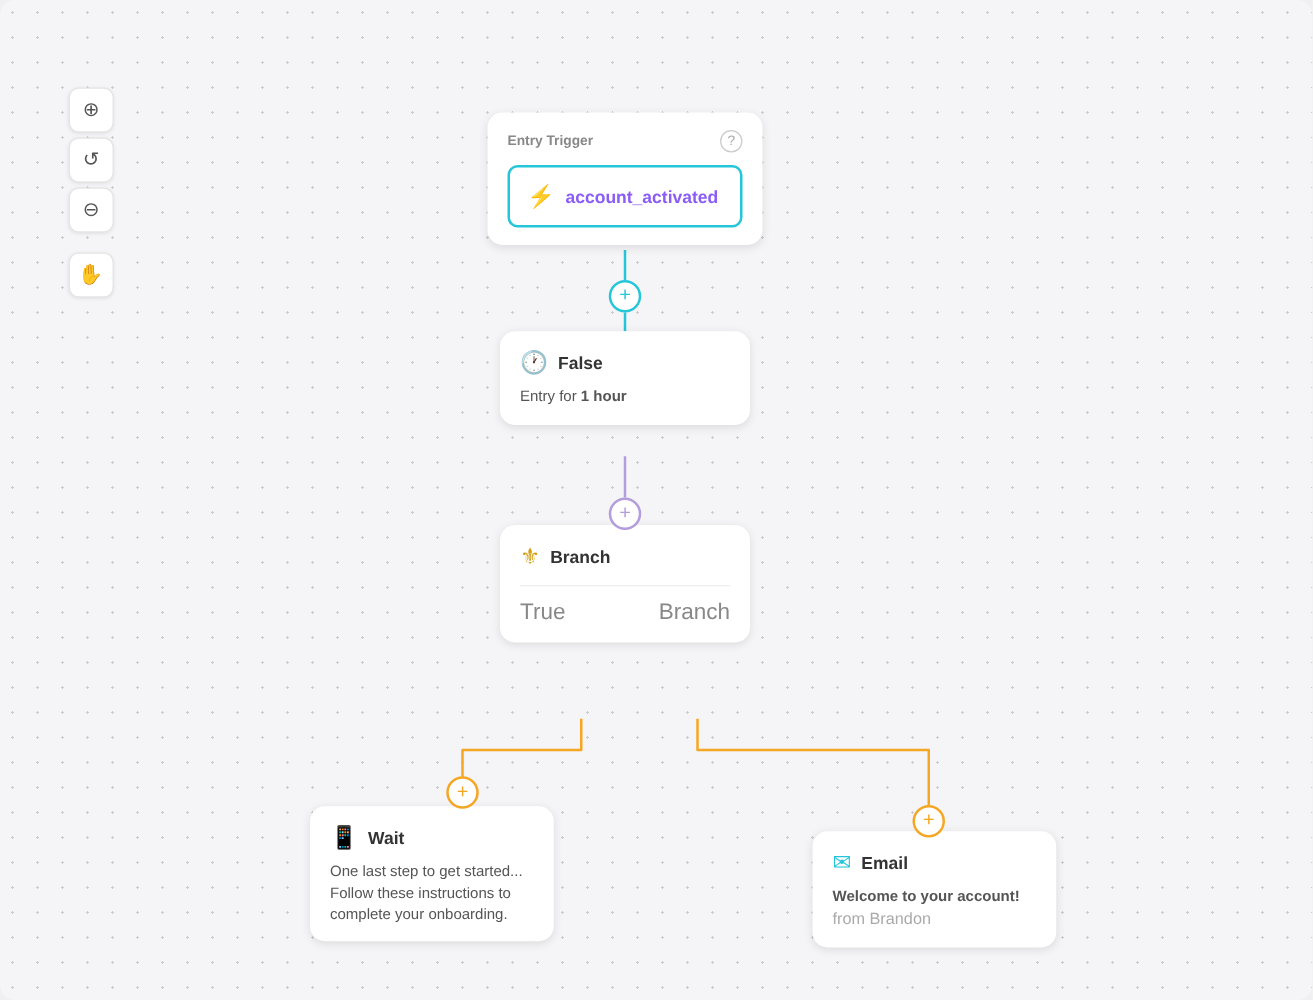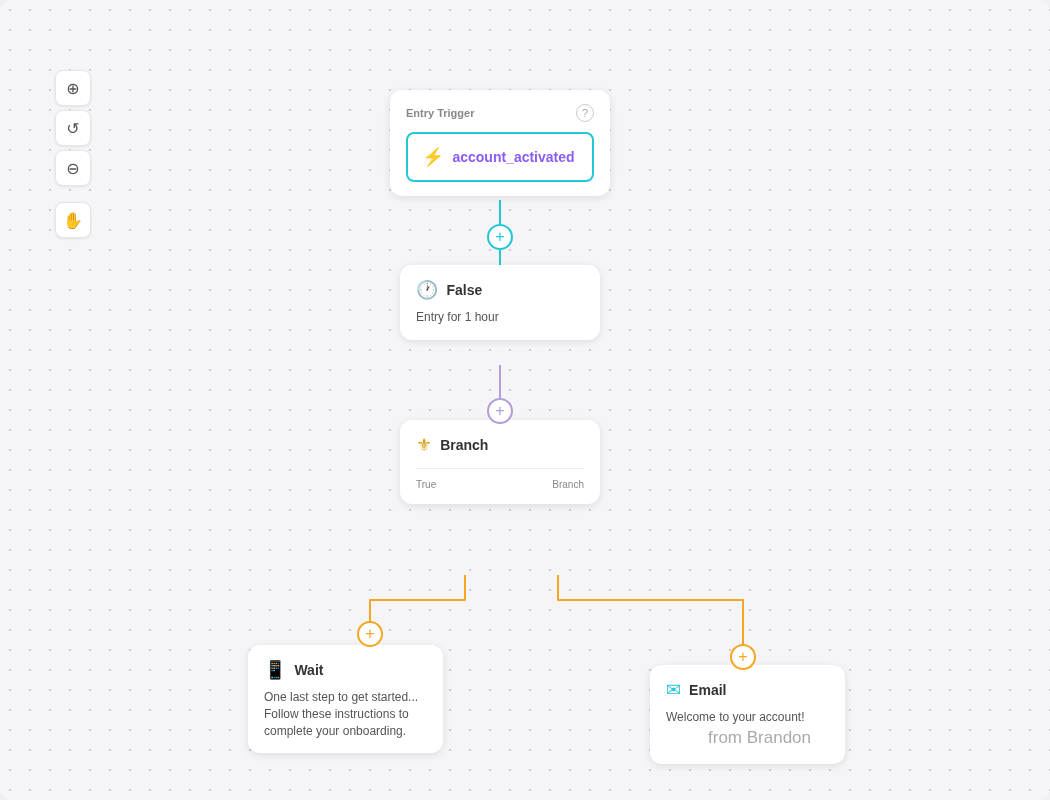--- a/index.html
+++ b/index.html
@@ -125,38 +125,38 @@
       font-size: 14px;
       font-weight: 700;
       color: #333;
     }
     .node-desc {
       font-size: 12px;
       color: #555;
       line-height: 1.4;
     }
     .node-desc strong {
-      font-weight: 400;
+      font-weight: 700;
     }
 
     
     .node-branch {
       left: 400px;
       top: 420px;
       width: 200px;
     }
     .branch-labels {
       display: flex;
       justify-content: space-between;
       margin-top: 12px;
       padding-top: 10px;
       border-top: 1px solid #eee;
     }
     .branch-label {
-      font-size: 10px;
+      font-size: 18px;
       color: #888;
       font-weight: 500;
     }
 
     
     .node-push {
       left: 248px;
       top: 645px;
       width: 195px;
     }
@@ -310,17 +310,17 @@
     </div>
   </div>
 
   <div class="node node-email">
     <div class="node-inner-header">
       <span class="node-icon icon-teal">✉</span>
       <span class="node-name">Email</span>
     </div>
     <div class="node-desc">
       <strong>Welcome to your account!</strong><br>
-      <span style="color:#aaa; font-size:17px;margin-left:42px;">from Brandon</span>
+      <span style="color:#aaa; font-size:13px;">from Brandon</span>
     </div>
   </div>
 
 </div>
 
 </body></html>

